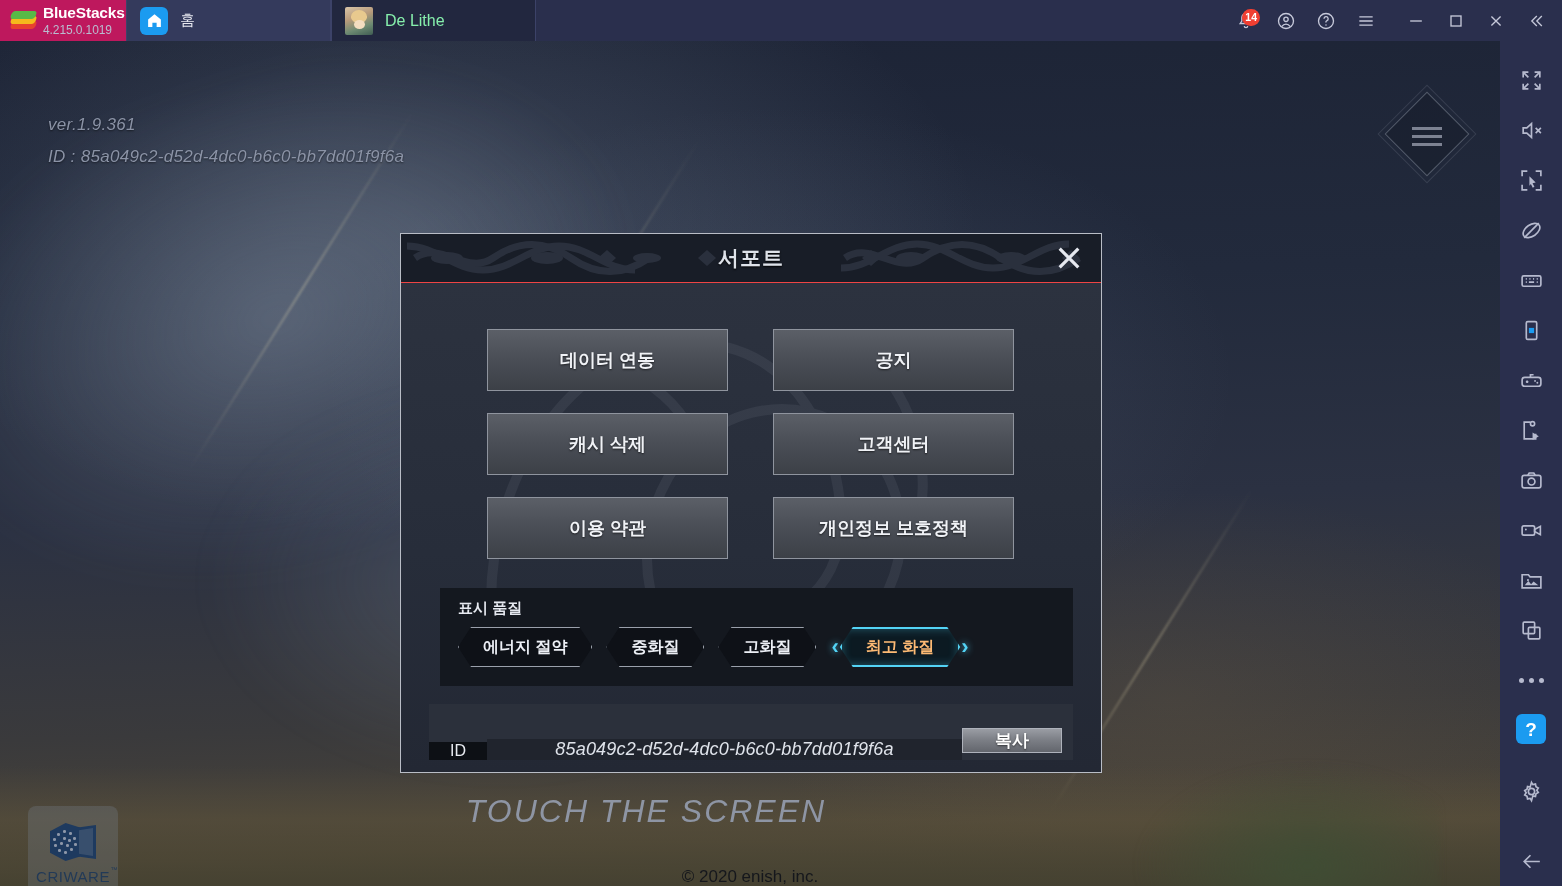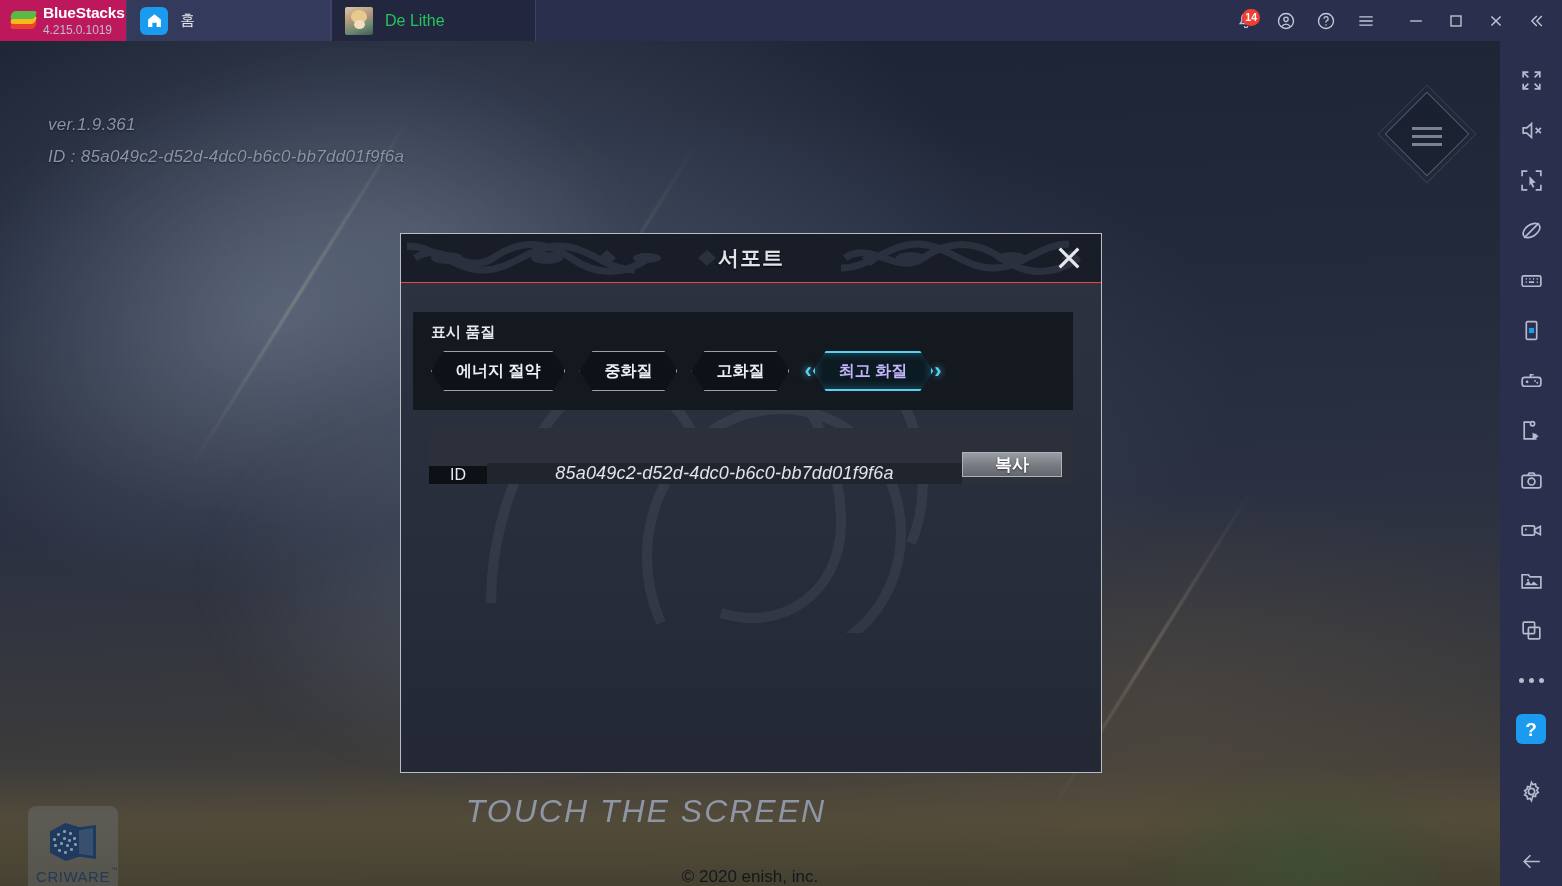--- a/index.html
+++ b/index.html
@@ -32,21 +32,21 @@
                   display:flex; align-items:center; justify-content:center; flex:none; }
   .tab-ico-home svg { width:17px; height:17px; fill:#ffffff; }
   .tab-ico-game { width:28px; height:28px; flex:none; border-radius:2px; overflow:hidden;
                   background:linear-gradient(160deg,#d9c5a8 0%,#b79a7b 38%,#6d8a72 70%,#3f5c52 100%);
                   position:relative; }
   .tab-ico-game::before{ content:""; position:absolute; left:6px; top:3px; width:16px; height:13px;
                   border-radius:50% 50% 45% 45%; background:#e8c98e; }
   .tab-ico-game::after{ content:""; position:absolute; left:9px; top:13px; width:11px; height:9px;
                   border-radius:50%; background:#f3ddc0; }
   .tab-label { color:#e9eaf2; font-size:15px; }
-  .tab.active .tab-label { color:#22c55e; font-size:16px; }
+  .tab.active .tab-label { color:#86efac; font-size:16px; }
   .tab-fill { flex:1; }
 
   .tb-icons { display:flex; align-items:center; gap:0px; padding-right:6px; }
   .tb-btn { width:40px; height:32px; display:flex; align-items:center; justify-content:center;
             cursor:pointer; position:relative; }
   .tb-btn svg { width:20px; height:20px; stroke:#c6c9da; fill:none; stroke-width:1.6; }
   .badge { position:absolute; top:4px; right:6px; min-width:17px; height:17px; border-radius:9px;
            background:#f03f32; color:#fff; font-size:10.5px; font-weight:bold;
            display:flex; align-items:center; justify-content:center; padding:0 3px; }
   .tb-sep { width:10px; }
@@ -139,30 +139,30 @@
   .wm { position:absolute; opacity:.07; pointer-events:none; }
   .wm svg { display:block; }
 
   .grid { position:relative; padding:46px 86px 0 86px; display:grid;
           grid-template-columns:241px 241px; column-gap:45px; row-gap:22px; z-index:2; }
   .gbtn { height:62px; border:1px solid #8f949e;
           background:linear-gradient(180deg,#5b5f67 0%,#4a4e56 48%,#3c4047 100%);
           color:#f0f2f6; font-size:18px; font-weight:bold; display:flex; align-items:center;
           justify-content:center; cursor:pointer; text-shadow:0 1px 2px rgba(0,0,0,.6); }
 
-  .quality { position:relative; margin:29px 28px 0 12px; height:98px; background:#14181f;
+  .quality { position:relative; margin:29px 28px 0 39px; height:98px; background:#14181f;
              padding:11px 14px 0 18px; z-index:2; }
   .q-label { color:#e6e9f0; font-size:15px; font-weight:bold; }
   .q-row { display:flex; align-items:center; gap:14px; margin-top:9px; }
   .chip { position:relative; height:40px; display:flex; align-items:center; justify-content:center;
           padding:0 24px; color:#eceff5; font-size:16px; font-weight:bold; cursor:pointer;
           background:#0e1117; border:1px solid #9aa0ab;
           clip-path:polygon(13px 0, calc(100% - 13px) 0, 100% 50%, calc(100% - 13px) 100%, 13px 100%, 0 50%); }
   .chip-wrap { position:relative; display:flex; align-items:center; }
-  .chip-wrap.sel .chip { border:2px solid #53d3f5; color:#c4b5fd;
+  .chip-wrap.sel .chip { border:2px solid #53d3f5; color:#fdba74;
           background:#0c1a22;
           box-shadow:0 0 12px rgba(83,211,245,.85), inset 0 0 10px rgba(83,211,245,.35);
           filter:drop-shadow(0 0 6px rgba(83,211,245,.9)); }
   .chev { color:#53d3f5; font-size:22px; font-weight:bold; line-height:1; margin:0 1px;
           text-shadow:0 0 7px rgba(83,211,245,.95); }
 
   .idrow { position:relative; margin:18px 28px 0 28px; height:56px; display:flex; align-items:flex-end;
            background:#2b303b; z-index:2; }
   .id-key { width:58px; background:#0d1015; color:#e8ebf1; font-size:16px;
             display:flex; align-items:center; justify-content:center; }
@@ -359,20 +359,28 @@
           <svg width="640" height="330" viewBox="0 0 640 330">
             <g fill="none" stroke="#cfd6e4" stroke-width="10">
               <path d="M60 300C60 160 150 40 260 40s150 110 150 180-60 110-120 90"></path>
               <path d="M230 320c-40-90 10-190 90-210s150 40 150 120-70 140-140 120"></path>
               <path d="M420 40c60 40 90 130 60 200"></path>
               <path d="M120 60c70-10 130 30 150 90"></path>
             </g>
           </svg>
         </div>
 
+        <div class="grid">
+          <div class="gbtn">데이터 연동</div>
+          <div class="gbtn">공지</div>
+          <div class="gbtn">캐시 삭제</div>
+          <div class="gbtn">고객센터</div>
+          <div class="gbtn">이용 약관</div>
+          <div class="gbtn">개인정보 보호정책</div>
+        </div>
 
         <div class="quality">
           <div class="q-label">표시 품질</div>
           <div class="q-row">
             <div class="chip-wrap">
               <div class="chip">에너지 절약</div>
             </div>
             <div class="chip-wrap">
               <div class="chip">중화질</div>
             </div>

